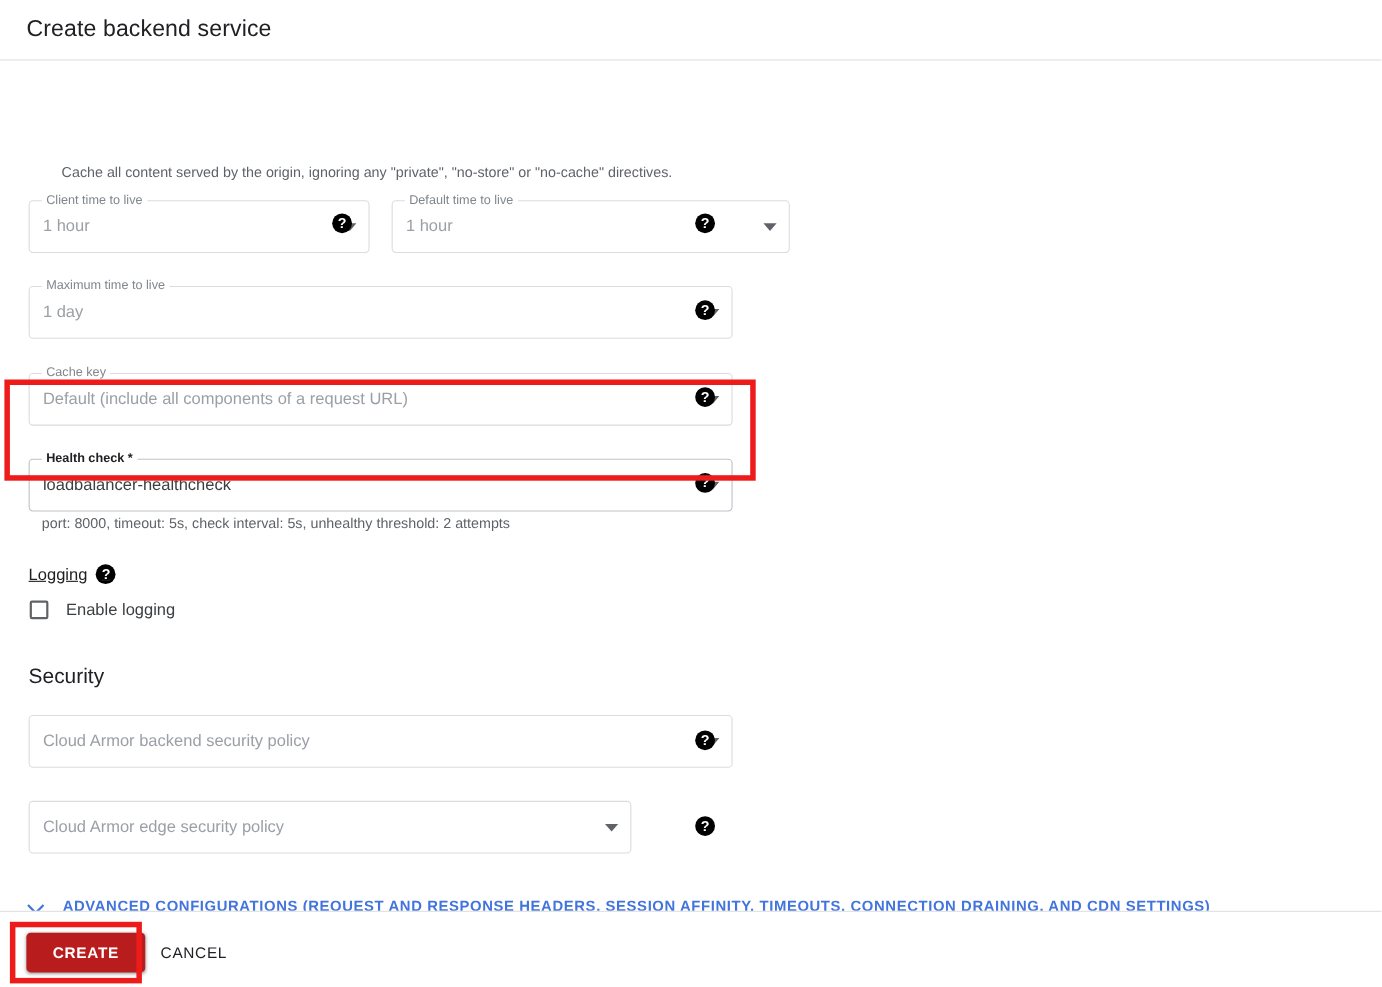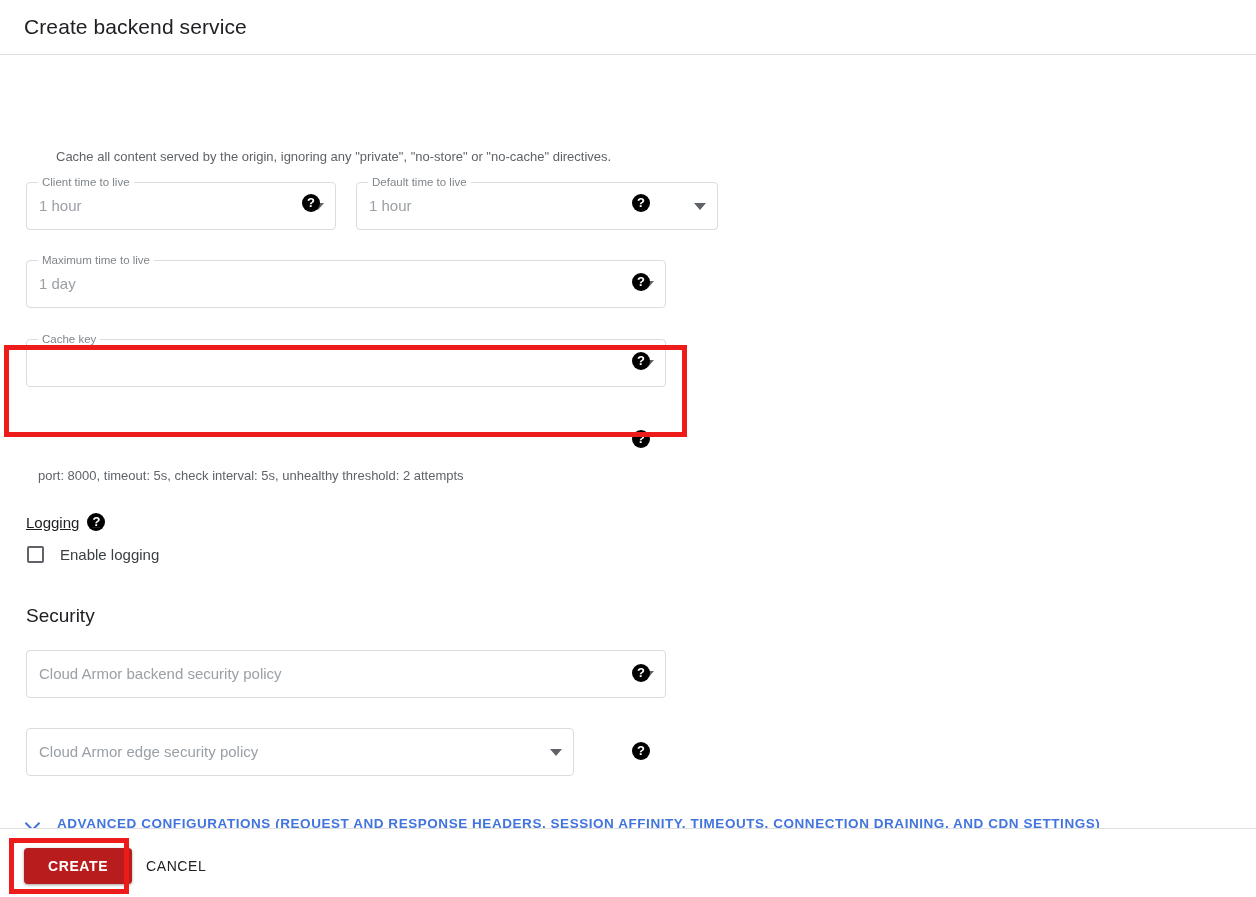--- a/index.html
+++ b/index.html
@@ -277,24 +277,30 @@
 
   <div class="field" style="left:26px; top:205px; width:640px;">
     <span class="field-label">Maximum time to live</span>
     <span class="field-value">1 day</span>
     <span class="caret"></span>
   </div>
   <div class="help-icon" style="left:632px; top:218px;">?</div>
 
   <div class="field" style="left:26px; top:284px; width:640px;">
     <span class="field-label">Cache key</span>
+    <span class="field-value">Default (include all components of a request URL)</span>
     <span class="caret"></span>
   </div>
   <div class="help-icon" style="left:632px; top:297px;">?</div>
 
+  <div class="field active" style="left:26px; top:362px; width:640px;">
+    <span class="field-label">Health check *</span>
+    <span class="field-value">loadbalancer-healthcheck</span>
+    <span class="caret"></span>
+  </div>
   <div class="help-icon" style="left:632px; top:375px;">?</div>
   <div class="field-hint" style="left:38px; top:413px;">port: 8000, timeout: 5s, check interval: 5s, unhealthy threshold: 2 attempts</div>
 
   <div class="subhead" style="left:26px; top:458px;">
     <span>Logging</span>
     <span class="help-icon" style="position:relative; left:0; top:0;">?</span>
   </div>
 
   <div class="checkbox-row" style="left:27px; top:491px;">
     <span class="checkbox-box"></span>

